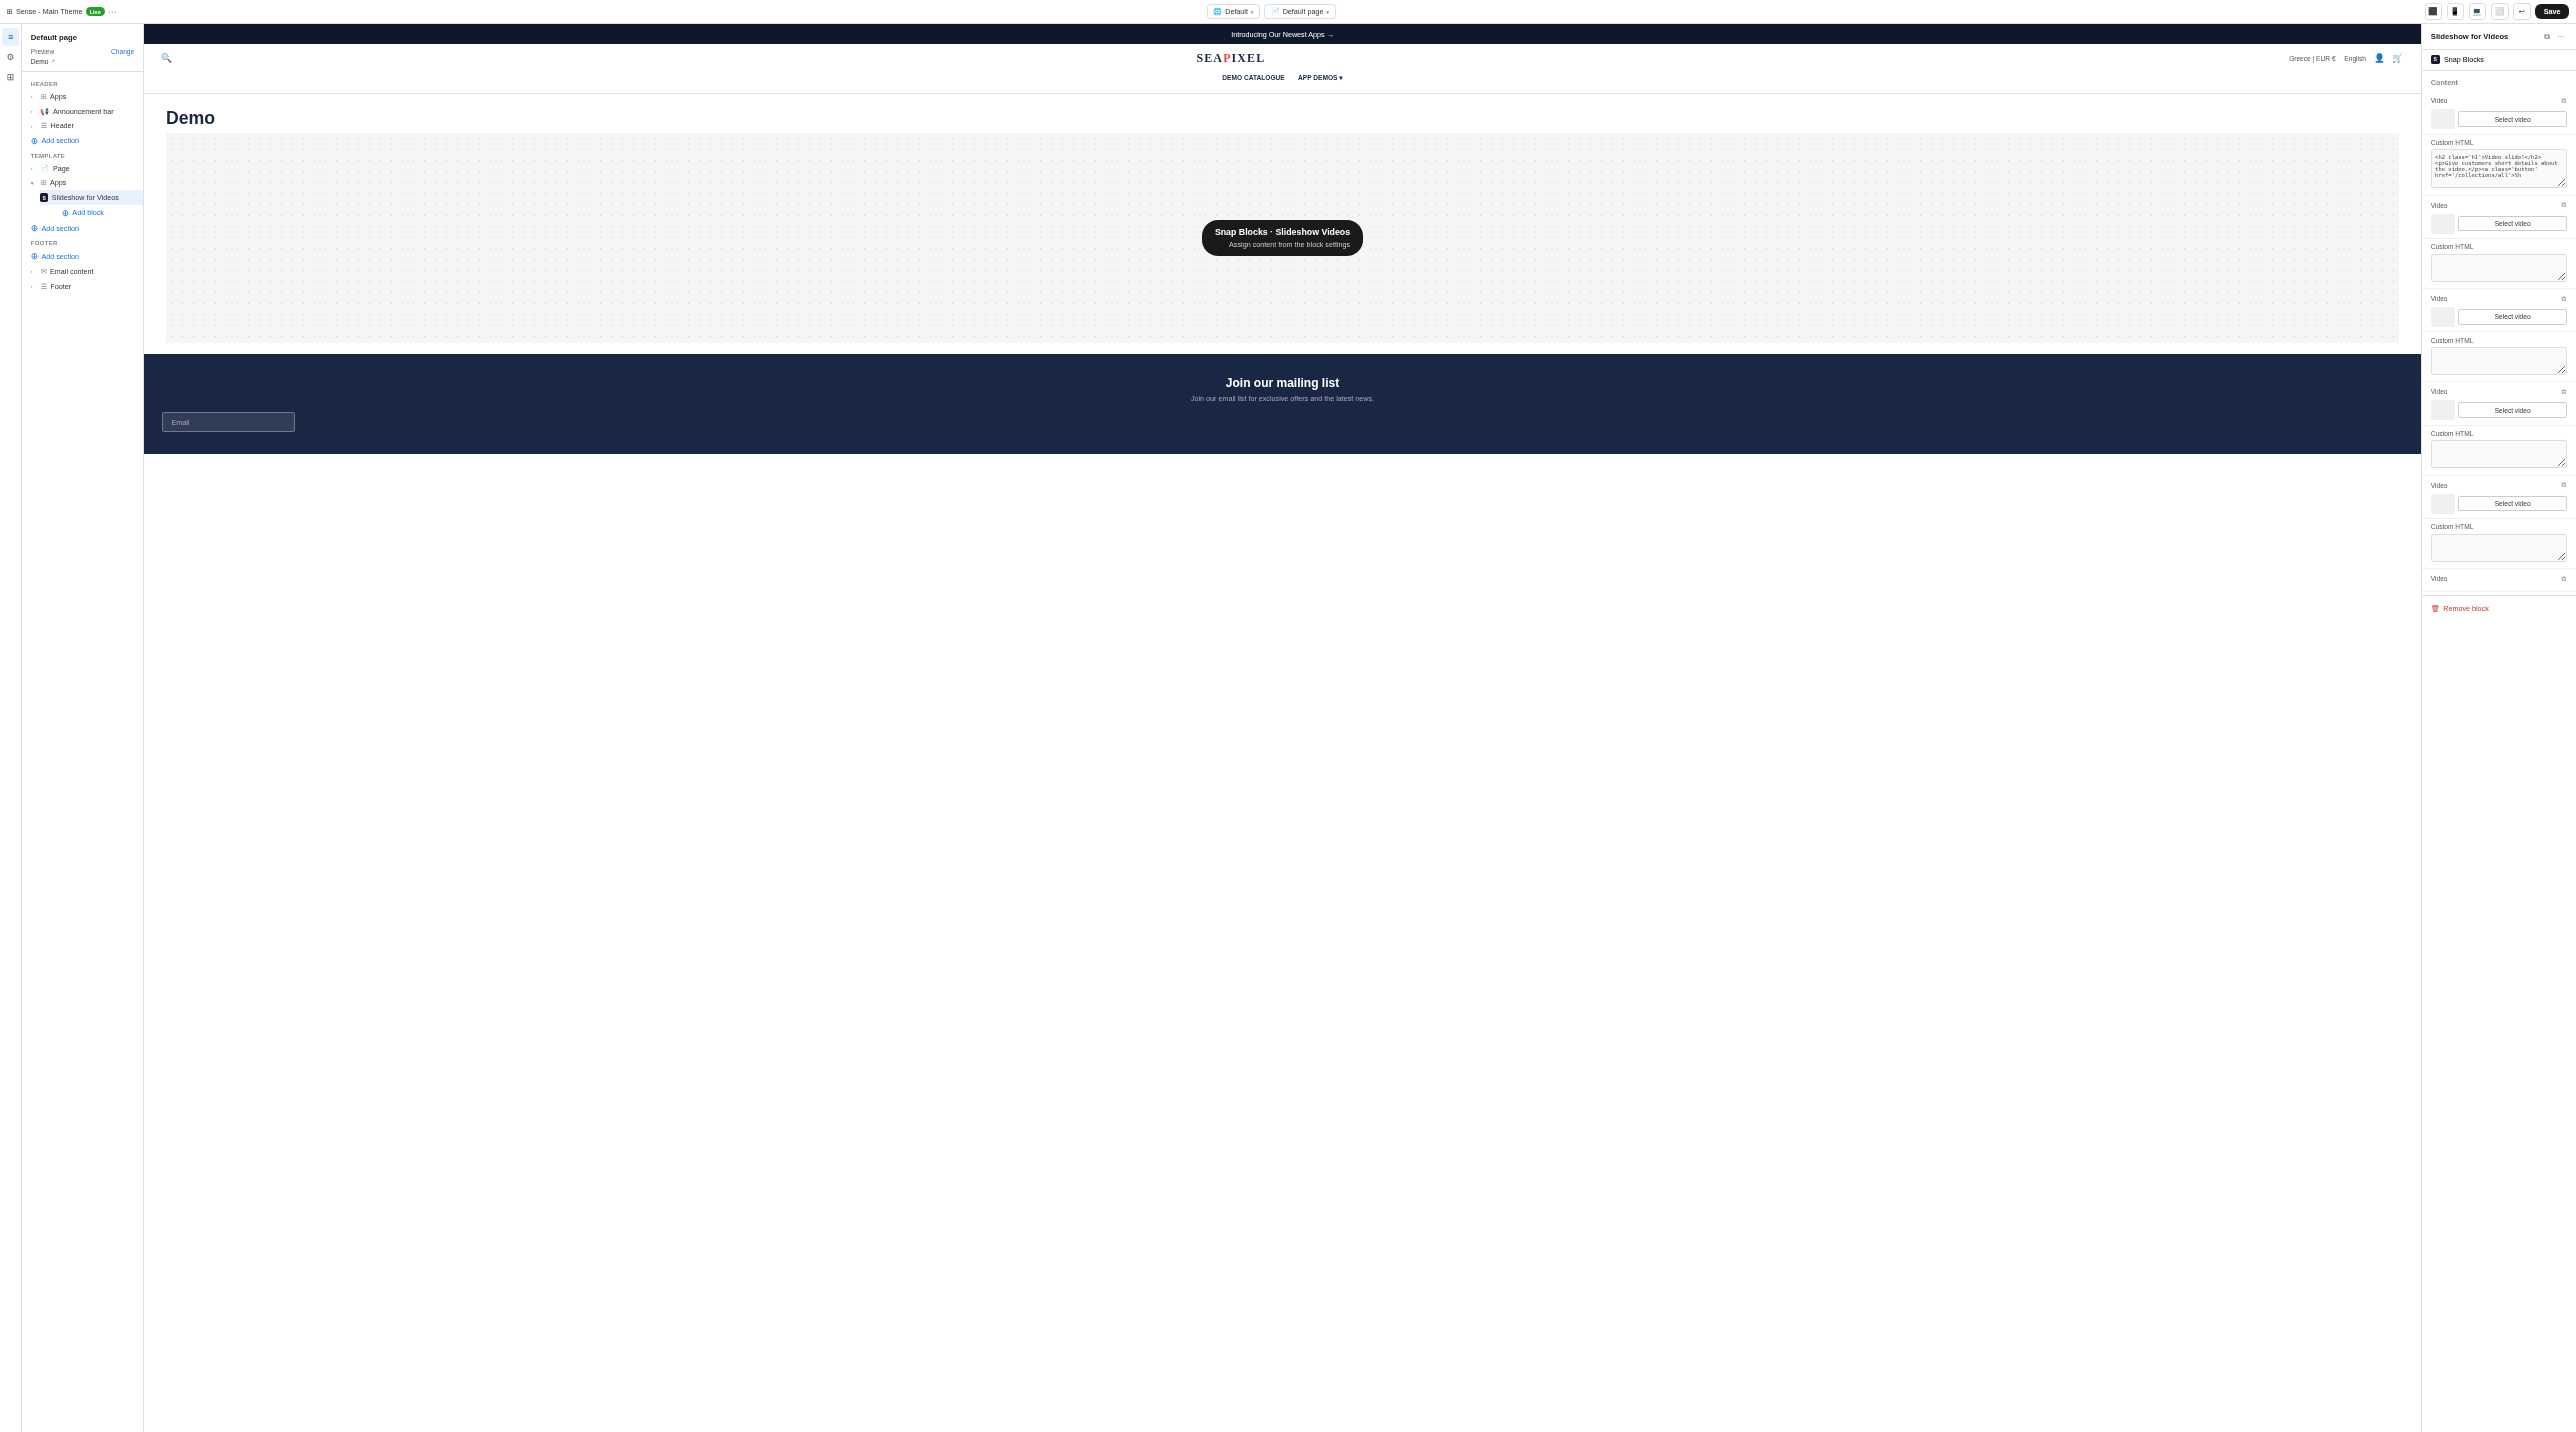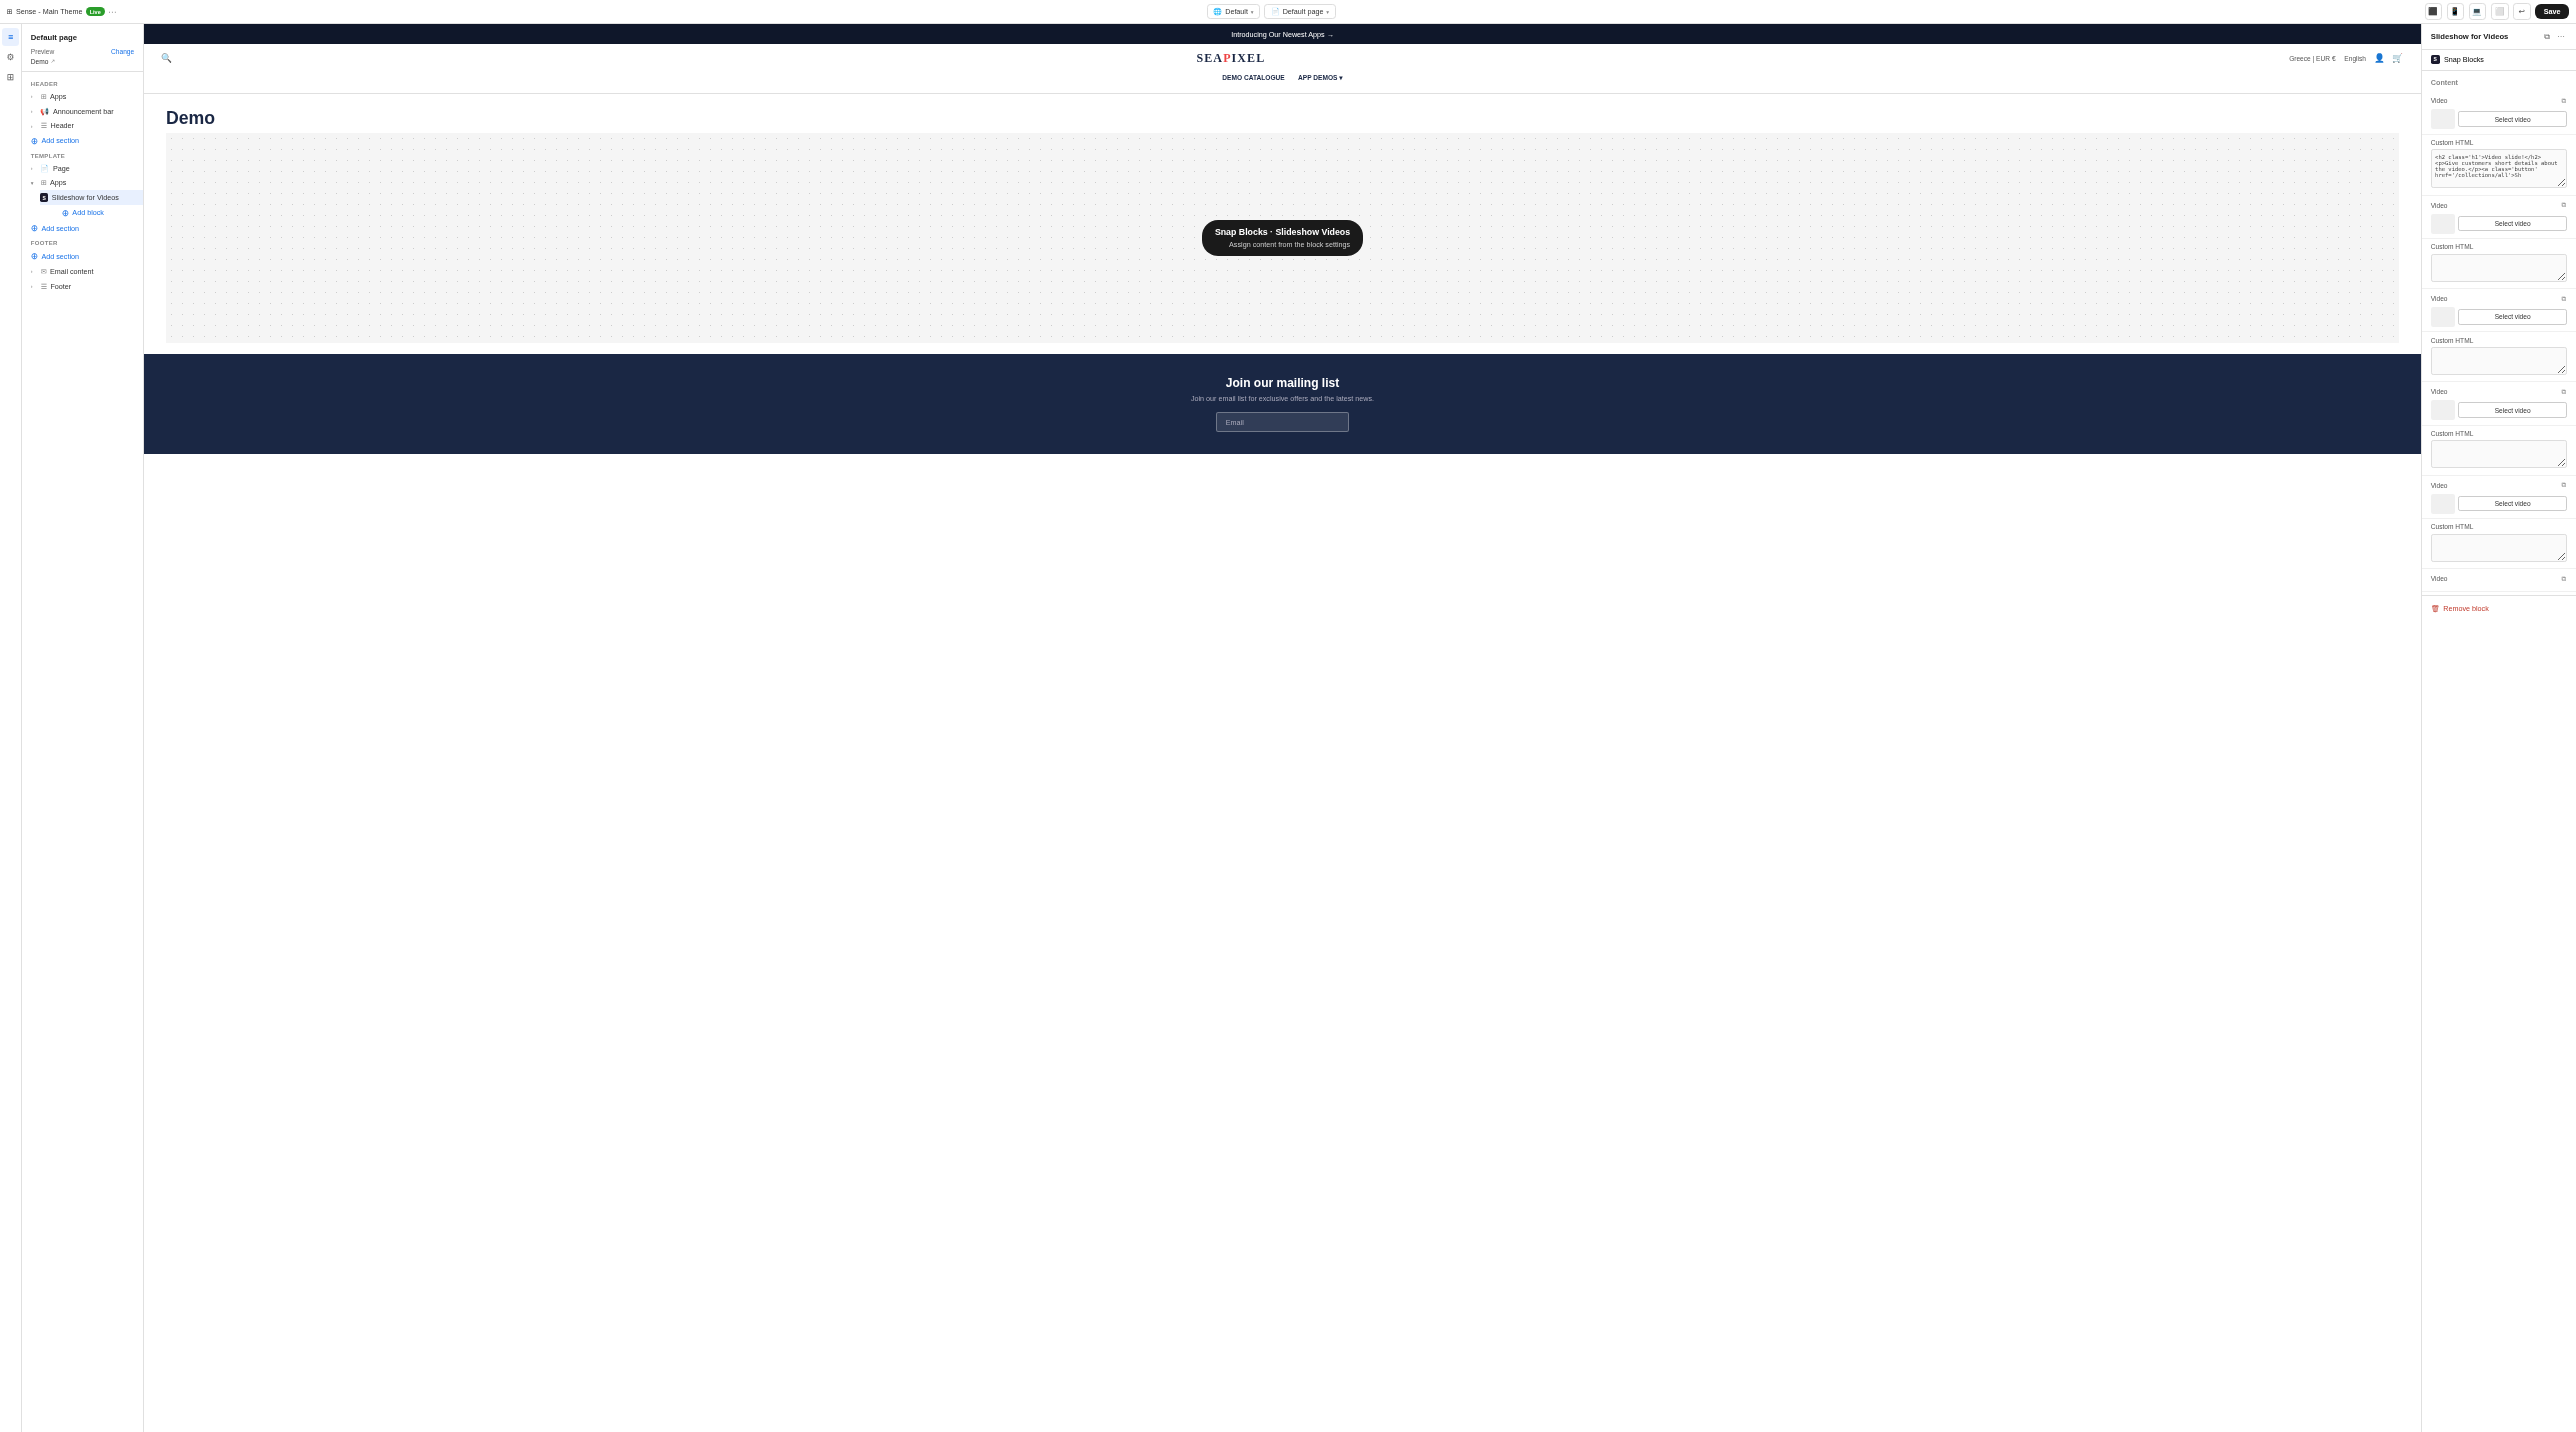--- a/index.html
+++ b/index.html
@@ -130,21 +130,21 @@
     .slideshow-tooltip-title { font-size: 8.8px; font-weight: 600; margin-bottom: 2.2px; }
     .slideshow-tooltip-sub { font-size: 7.2px; color: #ccc; }
 
     .mailing-section {
       background: #1a2744; color: #fff;
       padding: 22px 17.7px; text-align: center;
       margin-top: 11px;
     }
     .mailing-title { font-size: 12px; font-weight: 700; margin-bottom: 4.4px; }
     .mailing-sub { font-size: 7.2px; color: #aab; margin-bottom: 8.8px; }
-    .email-input-row { display: flex; justify-content: center; gap: 4.4px; }
+    .email-input-row { display: flex; justify-content: flex-start; gap: 4.4px; }
     .email-input { background: rgba(255,255,255,0.1); border: 0.6px solid rgba(255,255,255,0.3); border-radius: 2.2px; padding: 4.4px 8.8px; color: #fff; font-size: 7.2px; width: 133px; }
     .email-input::placeholder { color: #aab; }
 
     
     .right-panel {
       width: 155px; background: #fff; border-left: 0.6px solid #e0e0e0;
       overflow-y: auto; display: flex; flex-direction: column;
     }
     .right-panel-header {
       padding: 6.6px 8.8px; border-bottom: 0.6px solid #e0e0e0;

